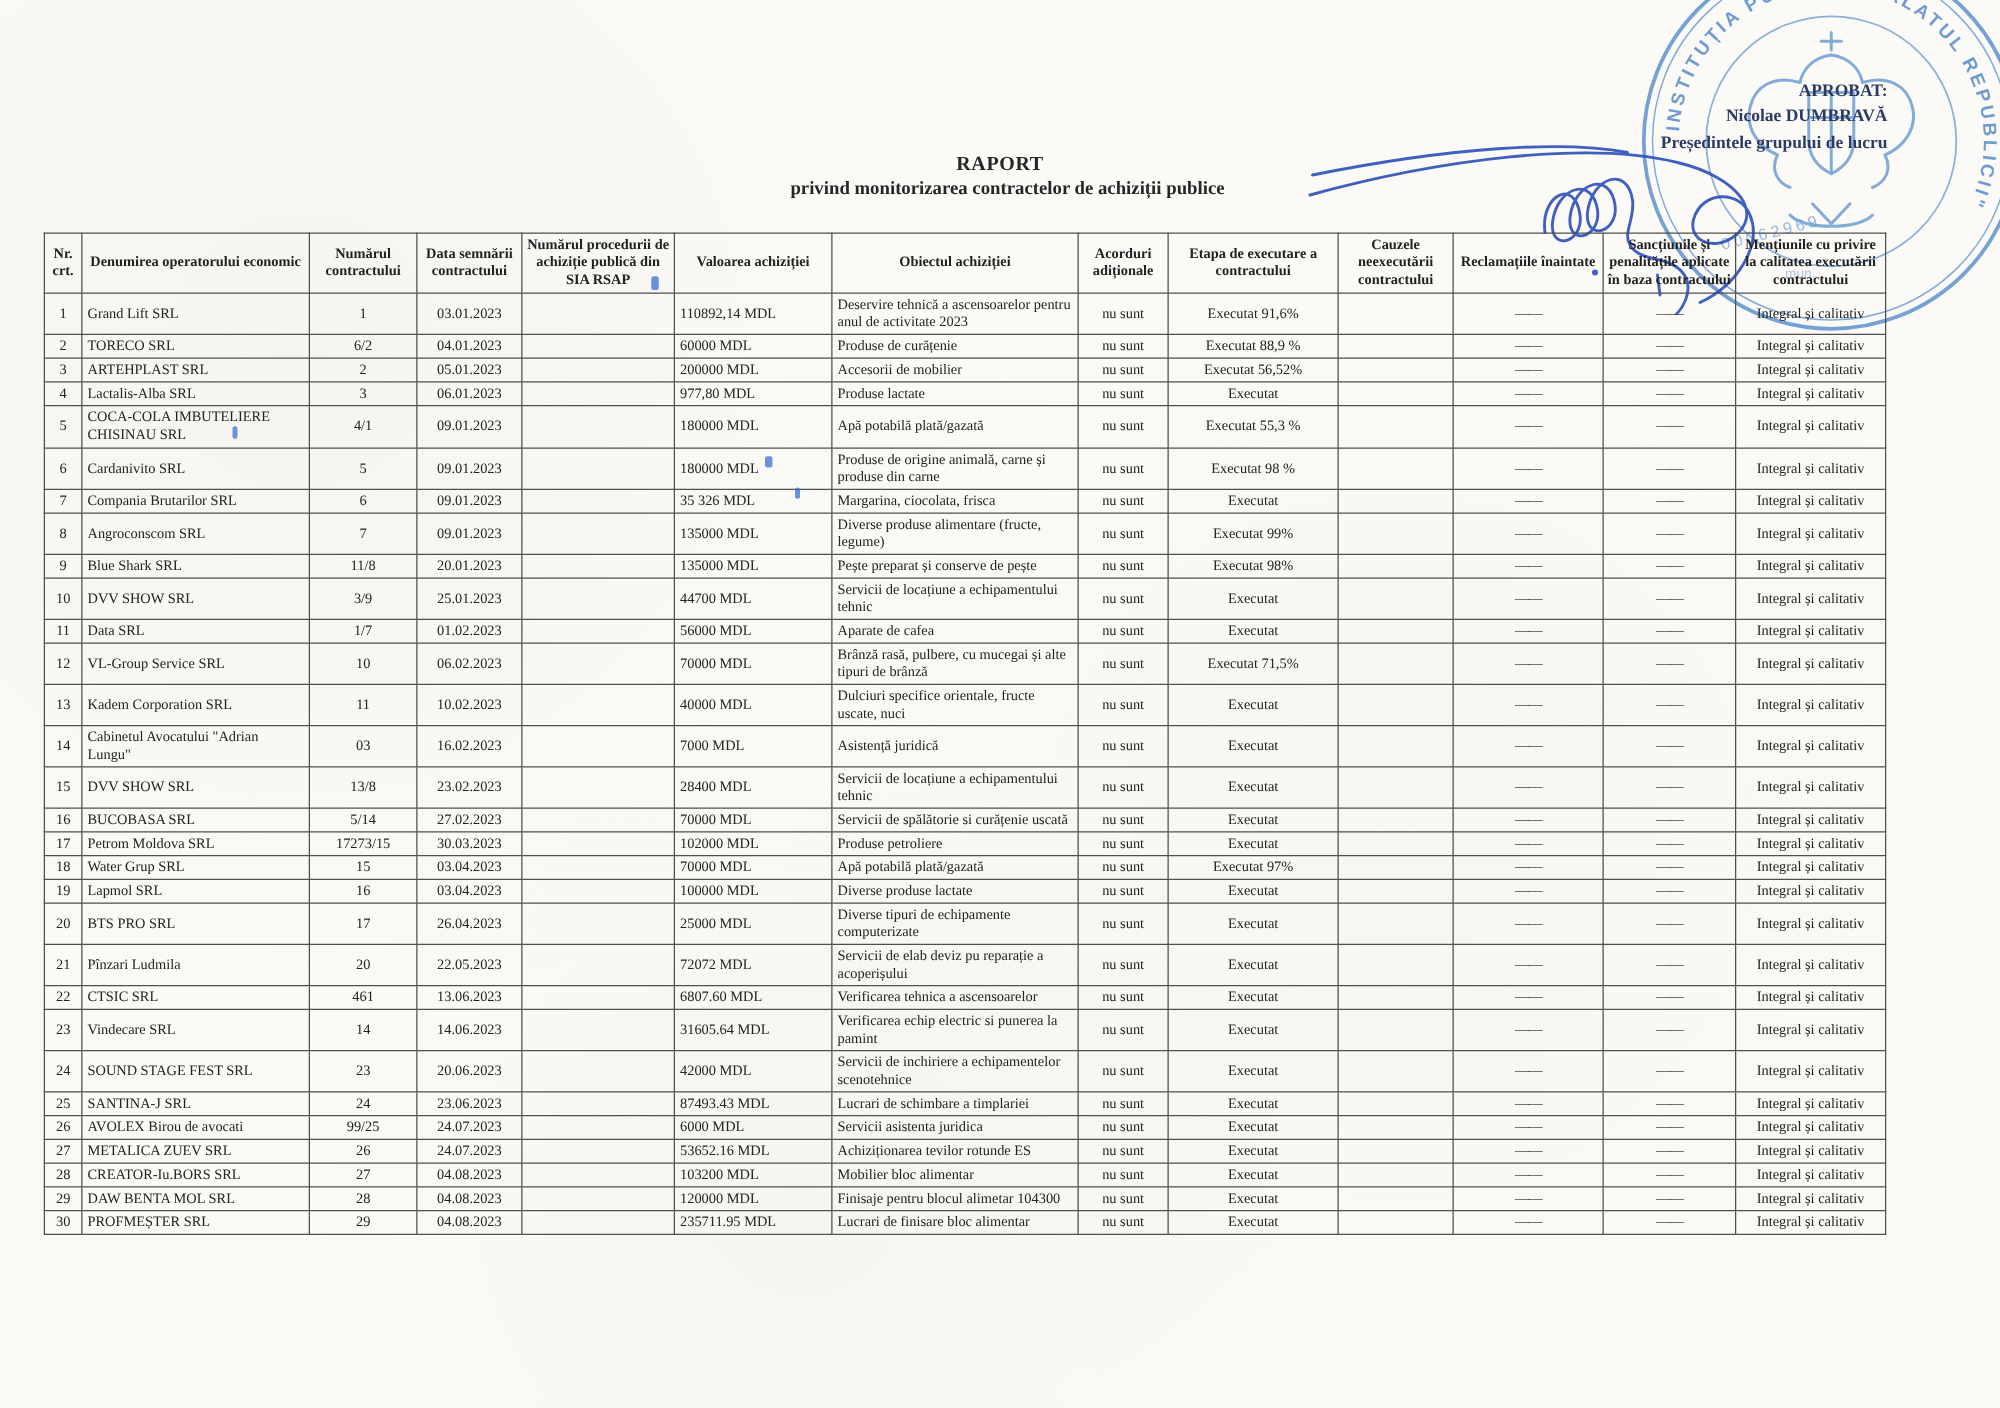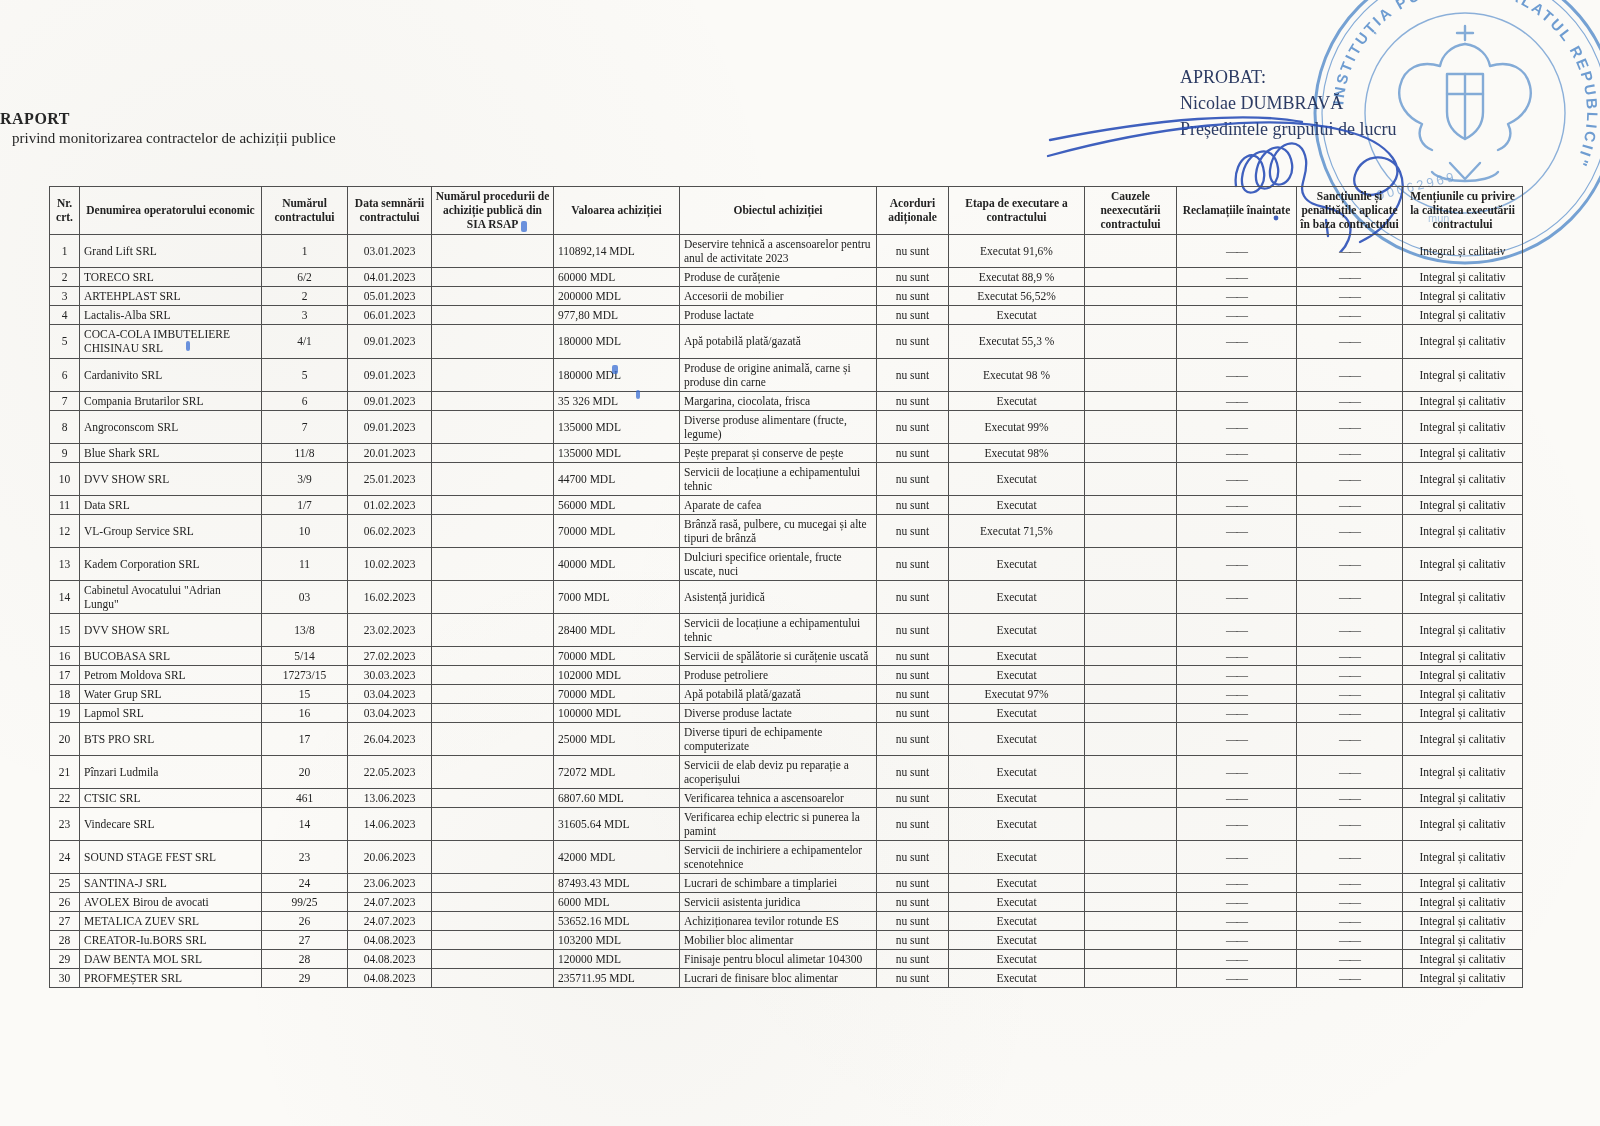--- a/index.html
+++ b/index.html
@@ -11,33 +11,33 @@
   .page{
     position:relative;width:1600px;height:1126px;overflow:hidden;
     background:
       radial-gradient(circle at 15% 25%, rgba(120,120,110,.04), transparent 35%),
       radial-gradient(circle at 70% 60%, rgba(120,120,110,.03), transparent 40%),
       radial-gradient(circle at 40% 85%, rgba(120,120,110,.04), transparent 30%),
       #fbfaf7;
     color:#262626;
   }
   
-  .title-block{position:absolute;left:0;right:0;top:108px;text-align:left;line-height:1.32;}
+  .title-block{position:absolute;left:0;right:0;top:121px;text-align:center;line-height:1.32;}
   .title-block .t1{font-size:16px;font-weight:bold;letter-spacing:.5px;}
-  .title-block .t2,.title-block .t3{font-size:15px;font-weight:normal;margin-left:12px;}
+  .title-block .t2,.title-block .t3{font-size:15px;font-weight:bold;margin-left:12px;}
   
-  .approval{position:absolute;left:1180px;top:64px;width:330px;text-align:left;
-    color:#2c3b63;font-weight:normal;font-size:18px;line-height:1.45;}
+  .approval{position:absolute;left:1180px;top:64px;width:330px;text-align:right;
+    color:#2c3b63;font-weight:bold;font-size:14px;line-height:1.45;}
   
   .stamp{position:absolute;left:1300px;top:-52px;width:330px;height:330px;opacity:.85;}
   
   .signature{position:absolute;left:1040px;top:92px;width:420px;height:160px;}
   
   table.report{
-    position:absolute;left:49px;top:186px;width:1473px;
+    position:absolute;left:35px;top:186px;width:1473px;
     border-collapse:collapse;table-layout:fixed;
     font-size:11.5px;line-height:1.22;color:#222;
   }
   table.report th, table.report td{
     border:1px solid #4f4f4f;padding:2px 4px;vertical-align:middle;
     overflow:hidden;word-wrap:break-word;
   }
   table.report th{font-weight:bold;text-align:center;font-size:11.5px;line-height:1.2;padding:3px 3px;}
   table.report td{text-align:center;}
   table.report td:nth-child(2),

